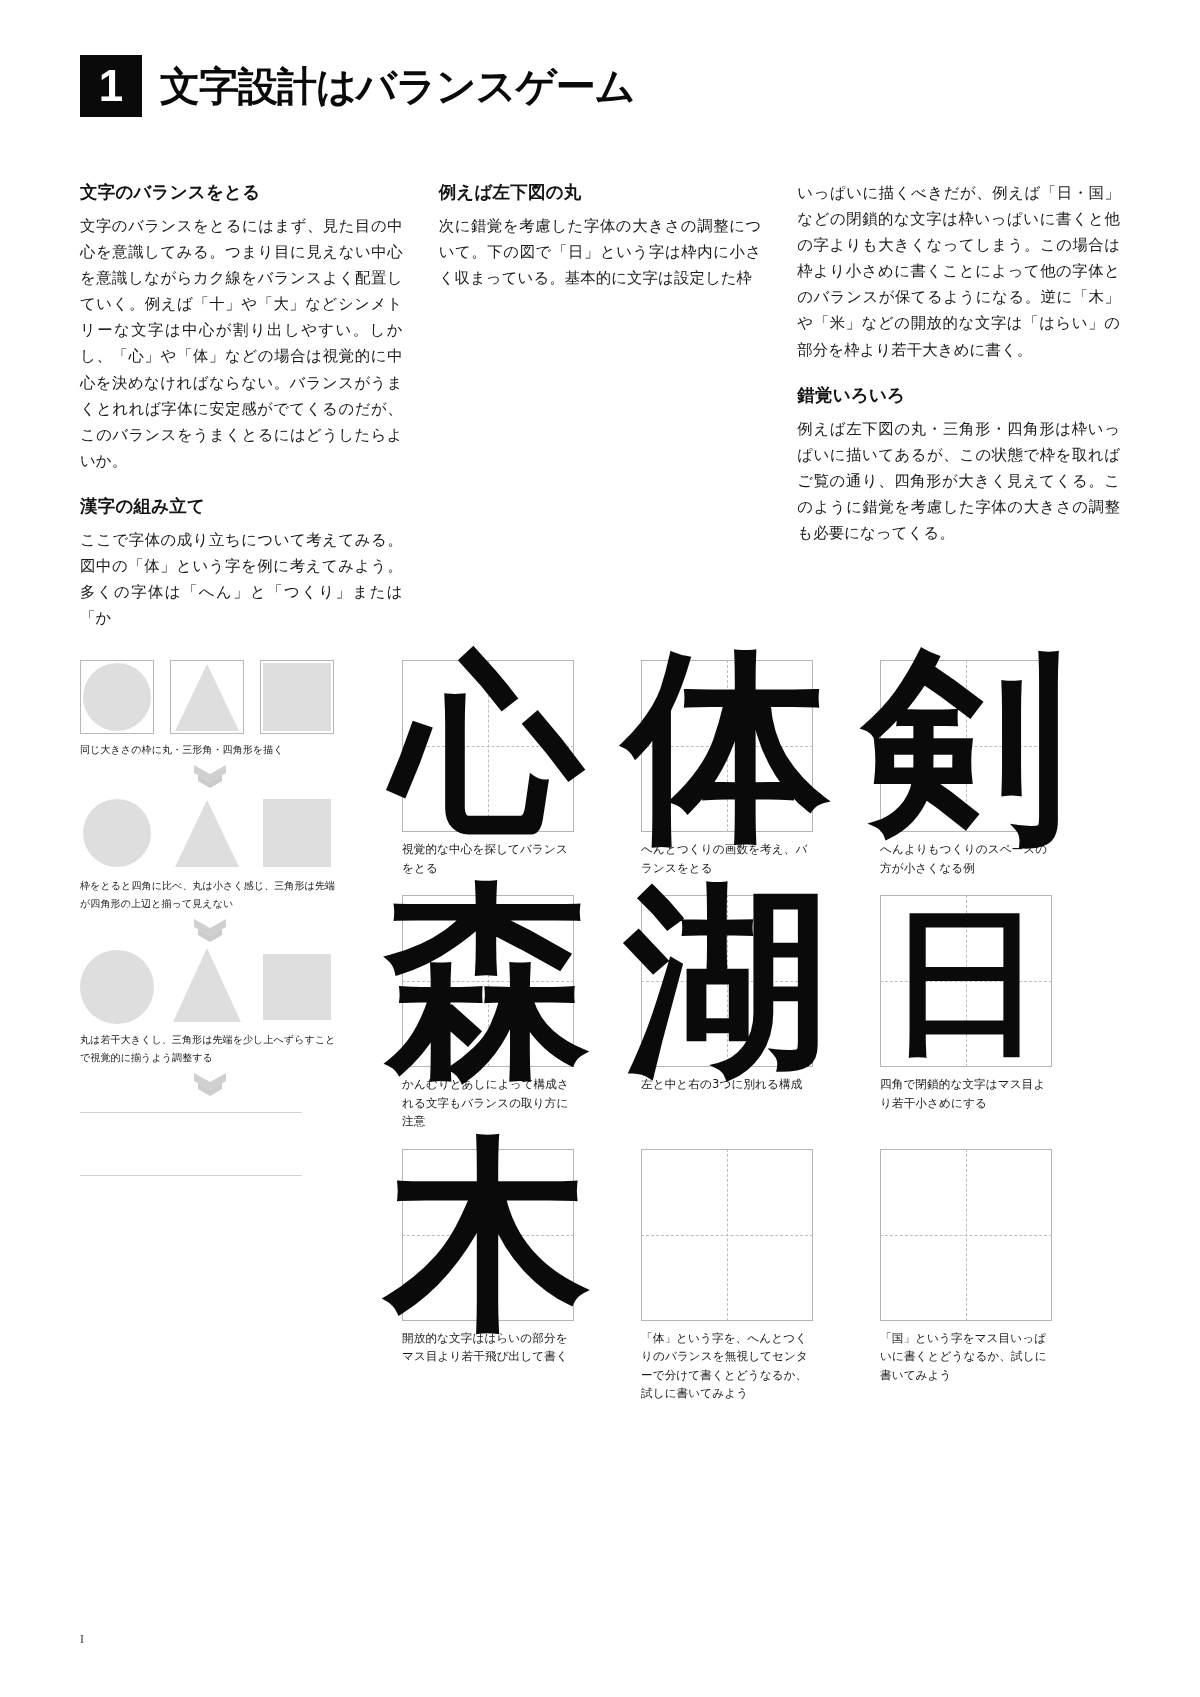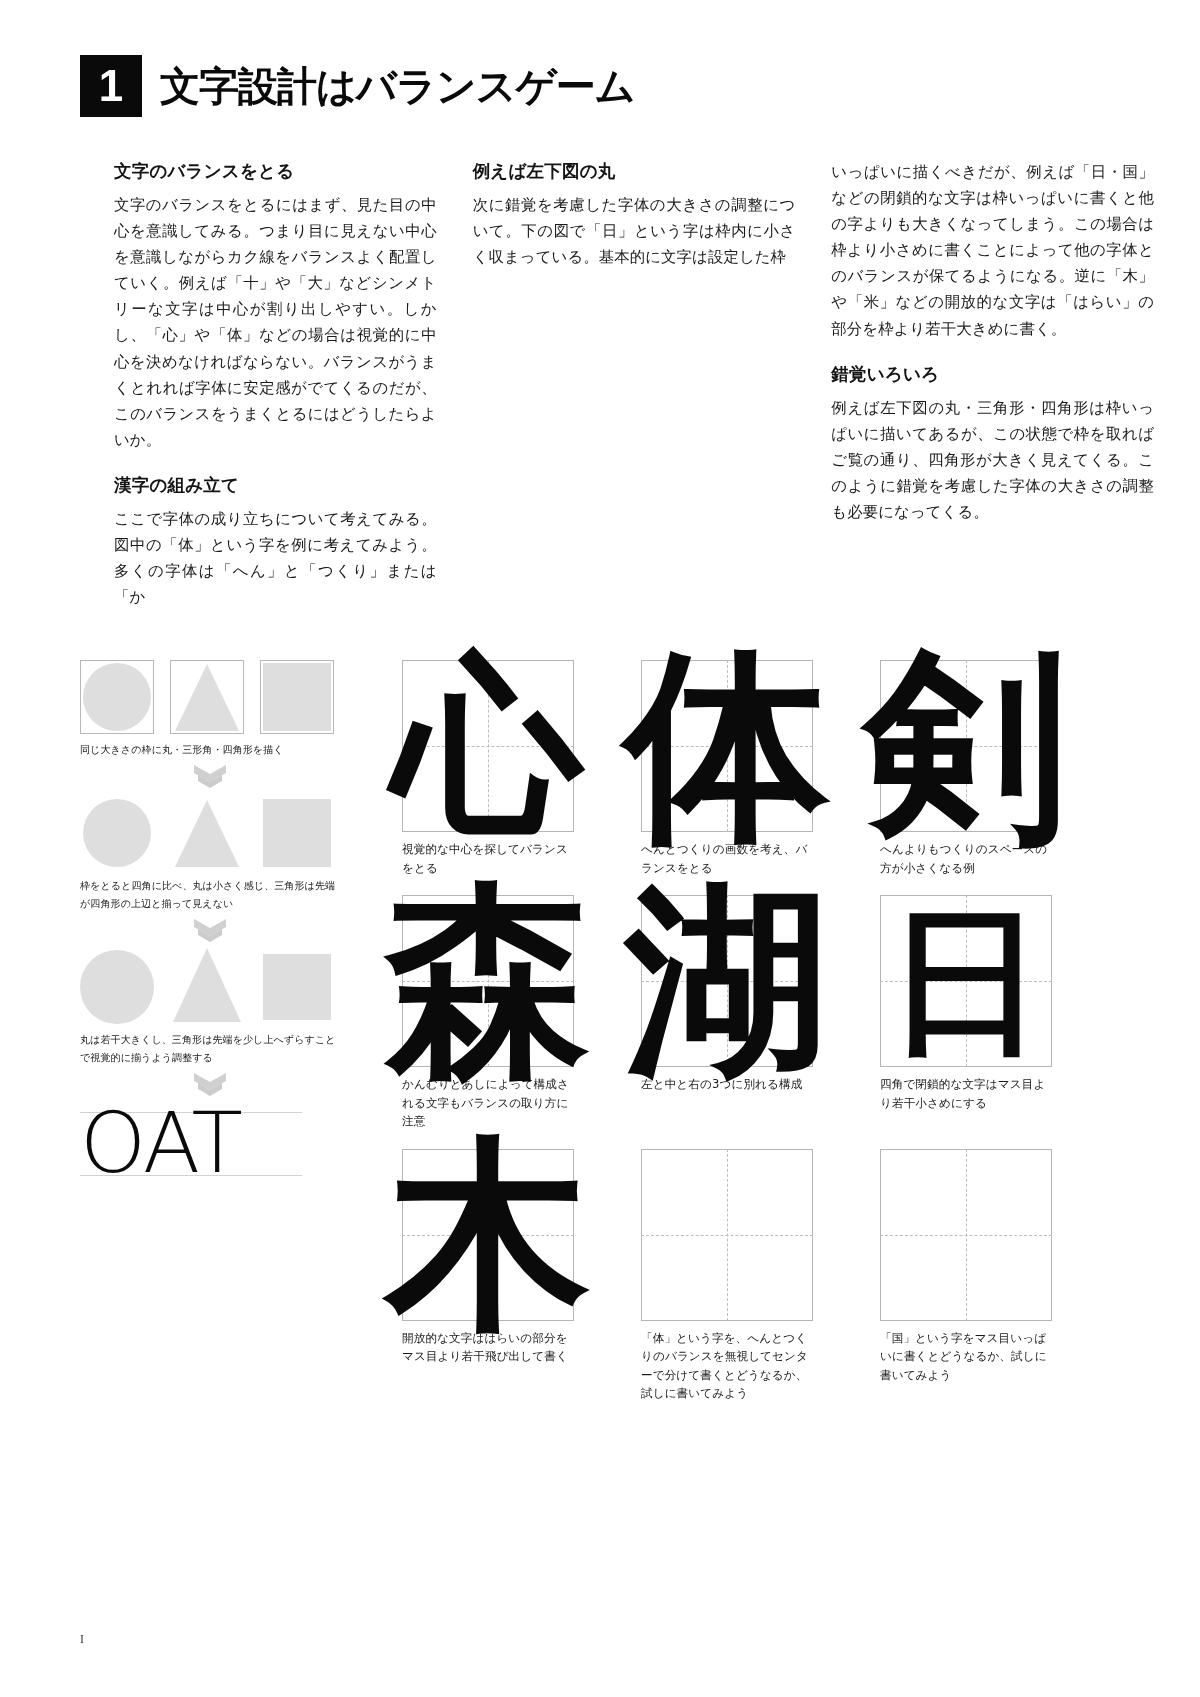--- a/index.html
+++ b/index.html
@@ -51,25 +51,24 @@
     line-height: 62px;
     letter-spacing: -1px;
     color: #0a0a0a;
     white-space: nowrap;
   }
 
   
   .columns {
     position: absolute;
     left: 80px;
-    top: 159px;
+    top: 180px;
     width: 1040px;
     display: flex;
     gap: 36px;
-    margin-left: 34px;
   }
   .col {
     width: 326px;
   }
   .sec-head {
     font-family: "DejaVu Sans", "Liberation Sans", sans-serif;
     font-weight: bold;
     font-size: 17.5px;
     line-height: 24px;
     color: #141414;
@@ -341,21 +340,20 @@
       <div class="arrow-down">
         <svg width="36" height="26" viewBox="0 0 36 26" aria-hidden="true">
           <polygon points="2,1 18,10 34,1 34,9 18,18 2,9" fill="#d0d0d0"></polygon>
           <polygon points="6,11 18,18 30,11 30,17 18,24 6,17" fill="#cccccc"></polygon>
         </svg>
       </div>
 
       <div class="oat-block">
         <div class="oat-guide" style="top:8px;"></div>
         <div class="oat-guide" style="top:71px;"></div>
-        <div class="oat-letters">OAT</div>
       </div>
 
     </div>
 
     <div class="kanji-area">
 
       <div class="kanji-row">
         <div class="kanji-item">
           <div class="kanji-box">
             <div class="v-dash"></div>

